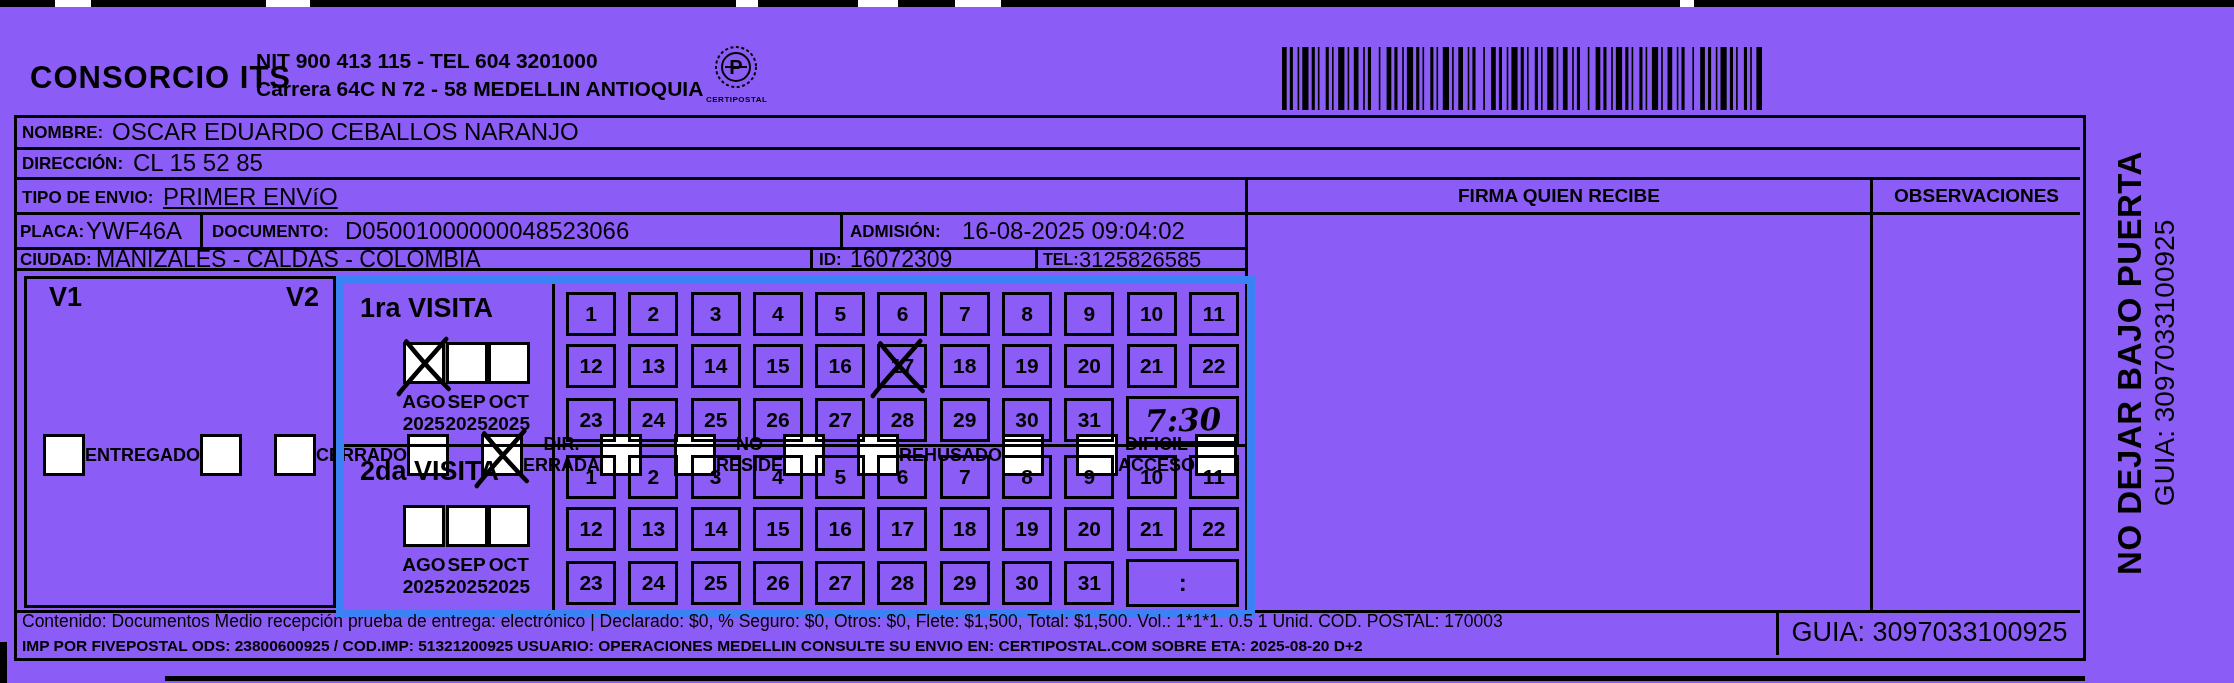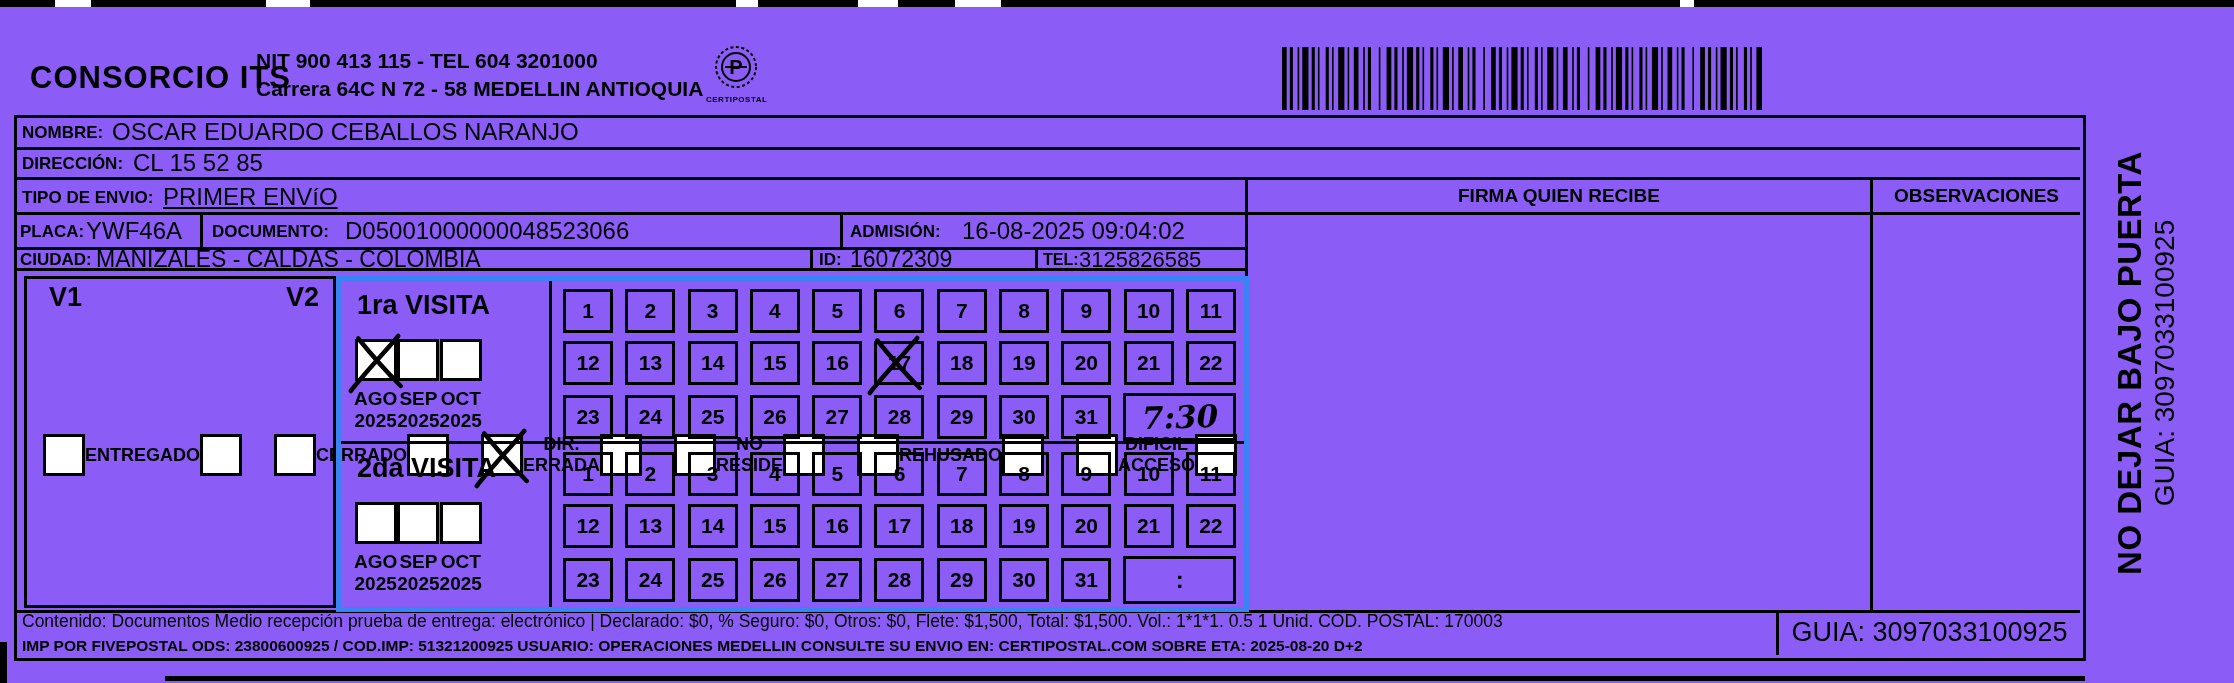--- a/index.html
+++ b/index.html
@@ -21,26 +21,26 @@
   .stamp-text{font-size:8px;font-weight:bold;letter-spacing:.5px;margin-top:1px;}
   .barcode{position:absolute;left:1282px;top:47px;}
   .form-border{position:absolute;left:14px;top:115px;width:2066px;height:540px;border:3px solid #000;}
   .col-header{position:absolute;top:185px;font-size:19px;font-weight:bold;text-align:center;}
   .status-box{position:absolute;left:24px;top:276px;width:306px;height:326px;border:3px solid #000;}
   .status-v{position:absolute;top:3px;font-size:27px;font-weight:bold;}
   .status-rows{position:absolute;left:0;right:0;top:30px;bottom:4px;display:flex;flex-direction:row;justify-content:space-around;}
   .status-row{display:flex;align-items:center;padding:0 16px;}
   .status-label{flex:1;text-align:center;font-size:18px;font-weight:bold;}
   .cb{position:relative;width:36px;height:36px;border:3px solid #000;background:#fff;display:inline-block;flex:0 0 auto;}
-  .visit-box{position:absolute;left:336px;top:276px;width:903px;height:326px;border:5px solid #3b82f6;}
+  .visit-box{position:absolute;left:336px;top:276px;width:903px;height:326px;border:8px solid #3b82f6;}
   .visit-half{position:relative;height:163px;}
   .visit-half.first{border-bottom:3px solid #000;height:160px;}
   .visit-label-cell{position:absolute;left:0;top:0;width:208px;height:100%;border-right:3px solid #000;}
   .visit-title{position:absolute;left:16px;top:9px;font-size:27px;font-weight:bold;}
-  .month-row{position:absolute;left:0;top:58px;width:100%;display:flex;justify-content:flex-start;padding:0 13px;box-sizing:border-box;}
+  .month-row{position:absolute;left:0;top:58px;width:100%;display:flex;justify-content:flex-end;padding:0 22px;box-sizing:border-box;}
   .month{display:flex;flex-direction:column;align-items:center;line-height:1.15;}
   .month .cb{width:36px;height:36px;margin-bottom:7px;}
   .month-label,.month-year{font-size:19px;font-weight:bold;}
   .day-grid{position:absolute;left:222px;top:8px;right:8px;bottom:6px;display:grid;
             grid-template-columns:repeat(11,1fr);grid-auto-rows:1fr;column-gap:12px;row-gap:8px;
             justify-items:center;align-items:center;}
   .day{position:relative;width:44px;height:38px;border:3px solid #000;display:flex;align-items:center;justify-content:center;
        font-size:21px;font-weight:bold;}
   .timebox{grid-column:10 / span 2;justify-self:stretch;height:42px;border:3px solid #000;
            display:flex;align-items:center;justify-content:center;font-size:24px;font-weight:bold;position:relative;}

